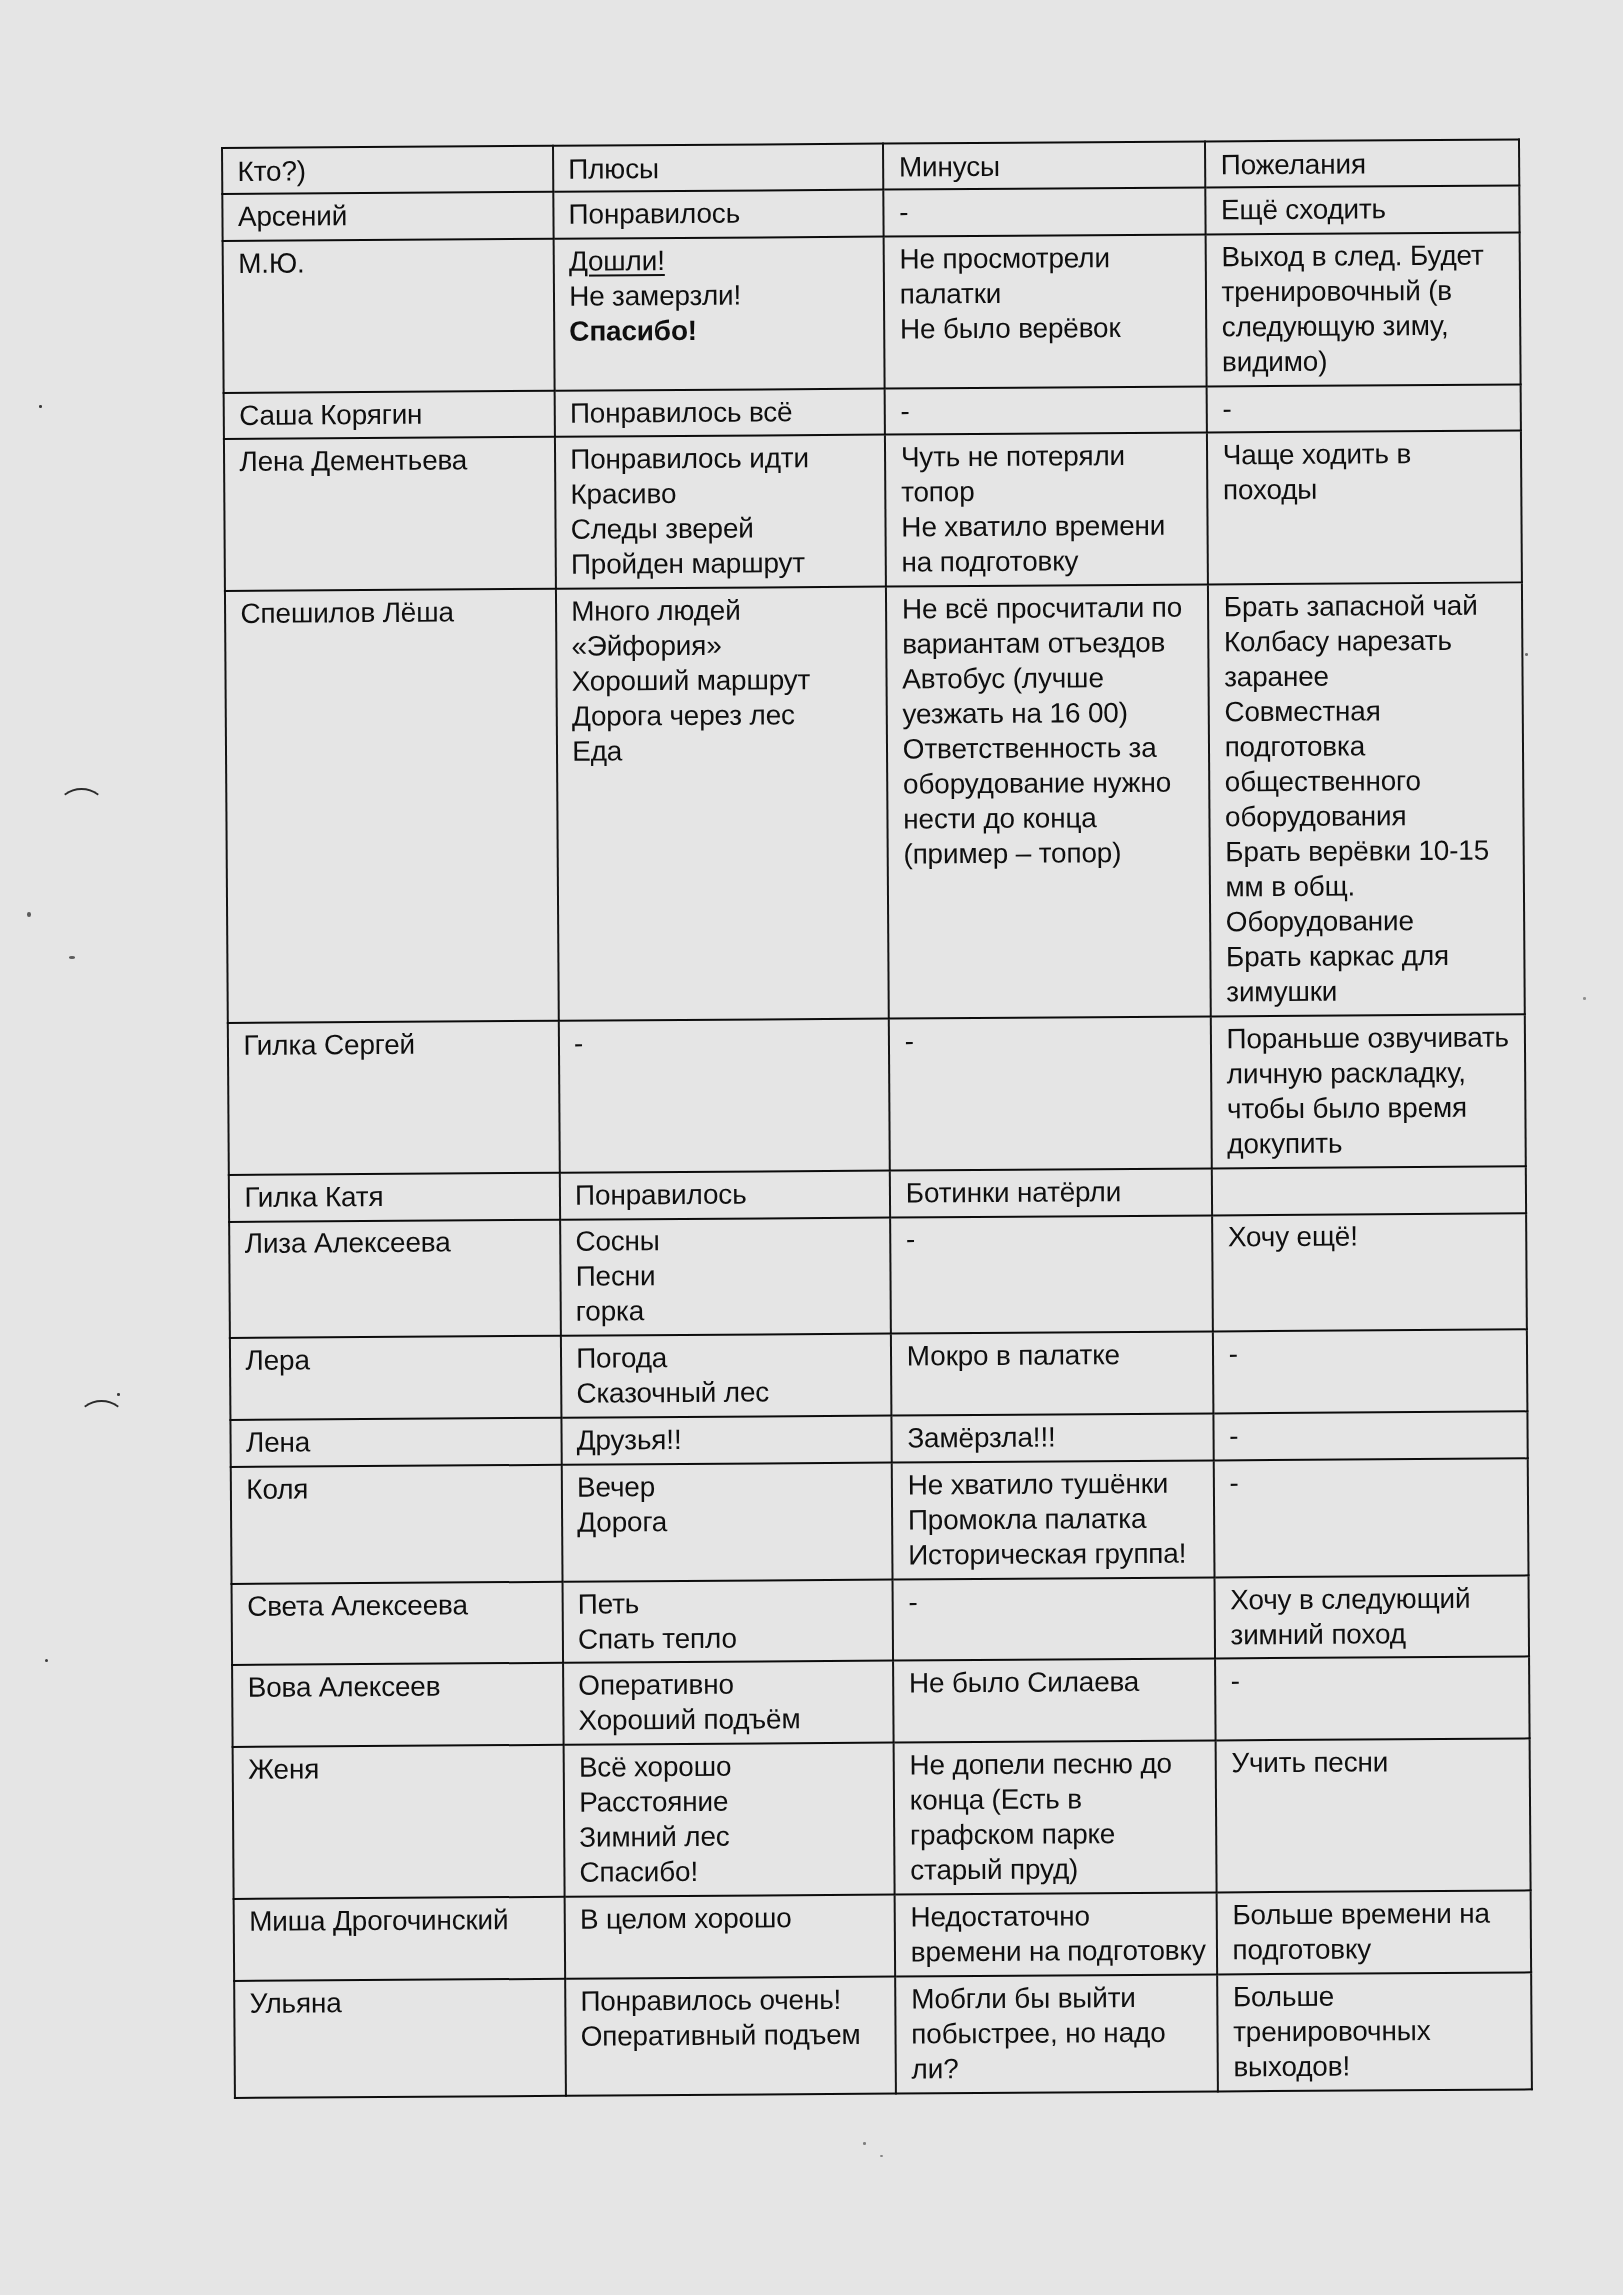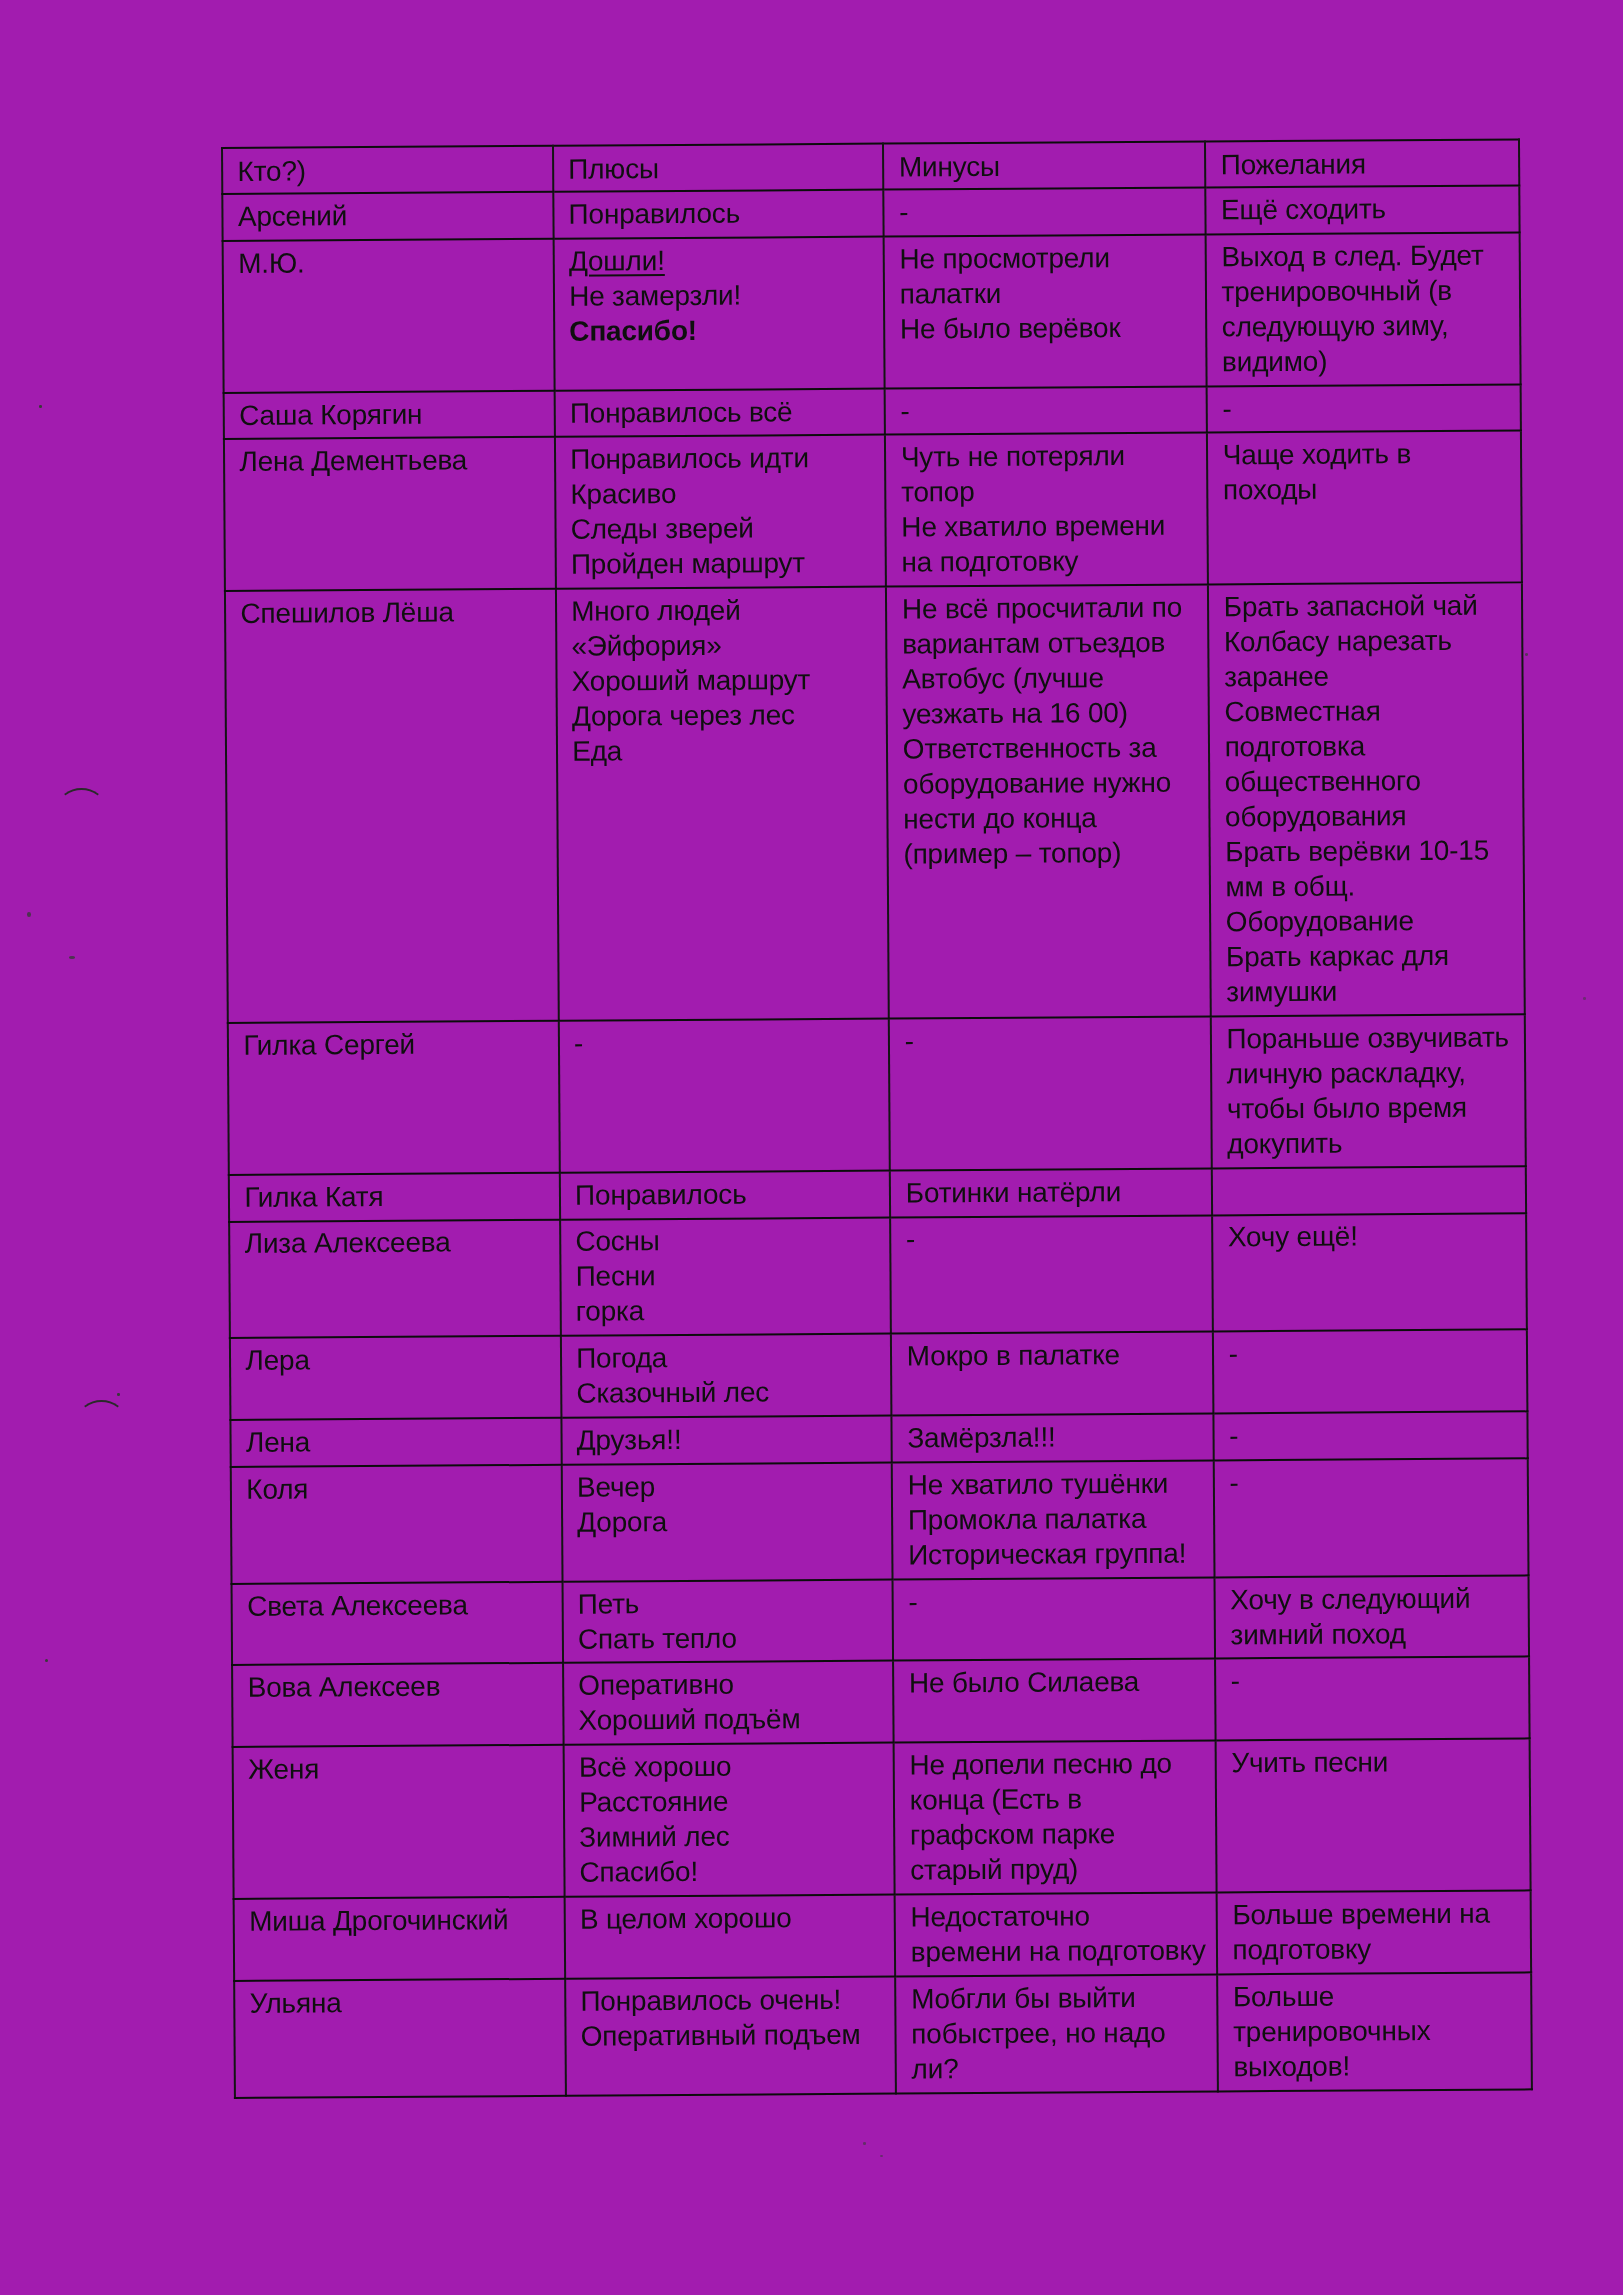--- a/index.html
+++ b/index.html
@@ -4,21 +4,21 @@
 <style>
   * { margin:0; padding:0; box-sizing:border-box; }
   html,body { background:#ffffff; }
   body {
     position:relative;
     width:1623px; height:2295px;
     overflow:hidden;
     font-family:"Liberation Sans", sans-serif;
     color:#0f0f0f;
   }
-  .sheet { position:absolute; inset:0; background:#a21caf; }
+  .sheet { position:absolute; inset:0; background:#e5e5e5; }
 
   table.feedback {
     position:absolute;
     left:221px; top:147px;
     width:1299px;
     border-collapse:collapse;
     transform:rotate(-0.38deg);
     transform-origin:left top;
     font-size:28px;
     letter-spacing:-0.2px;

